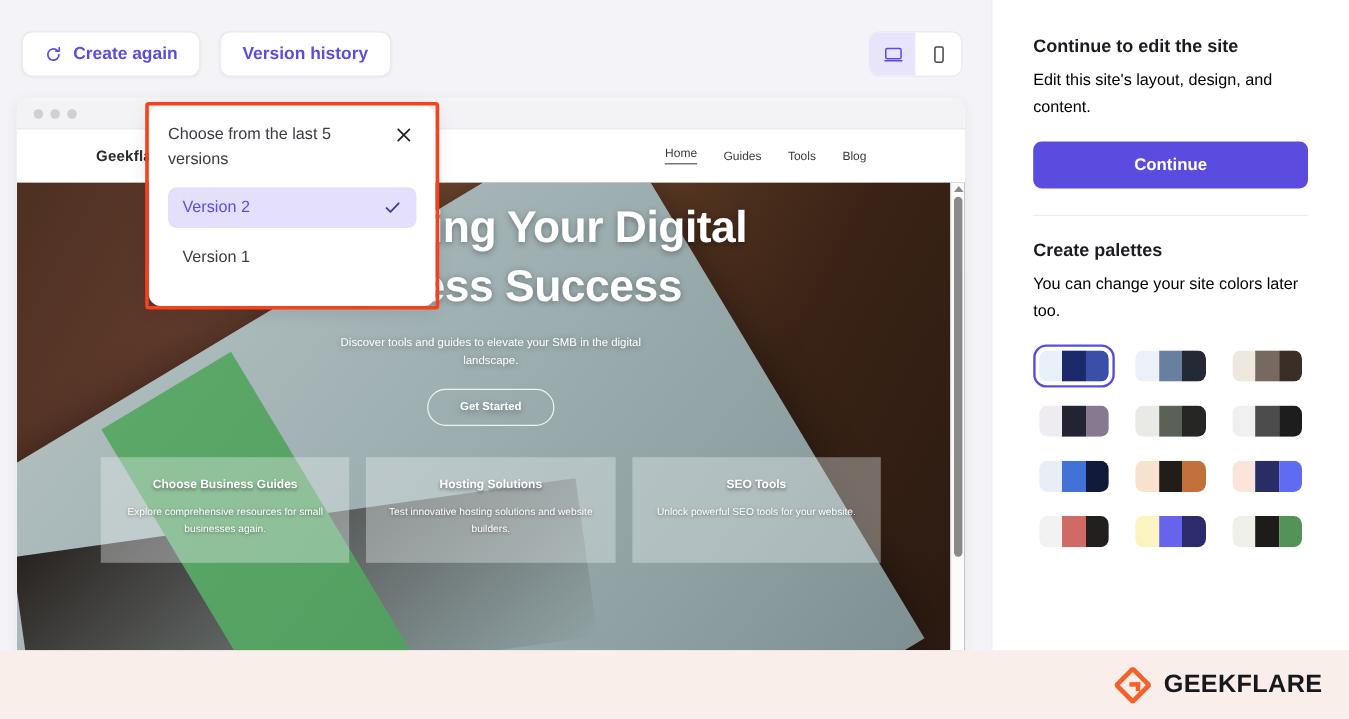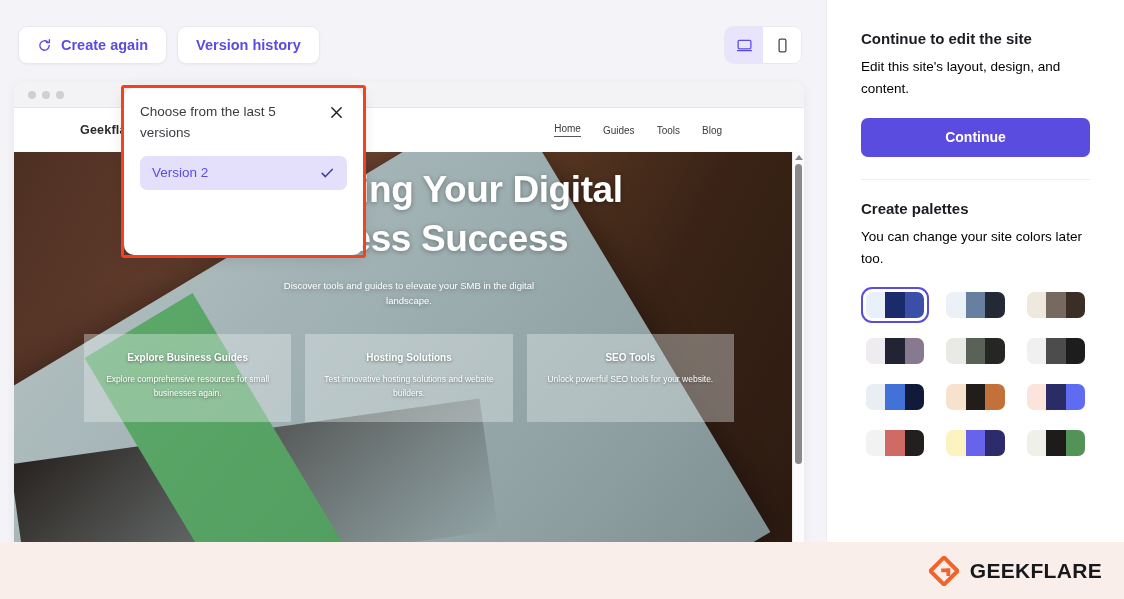--- a/index.html
+++ b/index.html
@@ -12,21 +12,21 @@
   #root { position: relative; width: 1124px; height: 599px; }
 
   
   .main-area {
     position: absolute; left: 0; top: 0;
     width: 826px; height: 542px;
     background: #f4f4f8;
   }
   .toolbar {
     position: absolute; left: 18px; top: 26px;
-    display: flex; gap: 10px; align-items: center;
+    display: flex; gap: 16px; align-items: center;
   }
   .tbtn {
     display: flex; align-items: center; gap: 9px;
     height: 38px; padding: 0 18px;
     background: #ffffff; border: 1px solid #e8e8ef;
     border-radius: 9px;
     color: #5b4ce0; font-size: 14.5px; font-weight: bold;
     cursor: pointer; white-space: nowrap;
     box-shadow: 0 1px 2px rgba(30,30,60,.05);
   }
@@ -281,24 +281,25 @@
             <span class="site-link">Tools</span>
             <span class="site-link">Blog</span>
           </div>
         </div>
 
         <div class="hero">
           <div class="hero-deskshadow"></div>
           <div class="hero-content">
             <div class="hero-title">Empowering Your Digital Business Success</div>
             <div class="hero-sub">Discover tools and guides to elevate your SMB in the digital landscape.</div>
+            <div class="hero-cta">Get Started</div>
           </div>
           <div class="cards">
             <div class="card">
-              <div class="card-title">Explore Business Guides</div>
+              <div class="card-title">Choose Business Guides</div>
               <div class="card-text">Explore comprehensive resources for small businesses again.</div>
             </div>
             <div class="card">
               <div class="card-title">Hosting Solutions</div>
               <div class="card-text">Test innovative hosting solutions and website builders.</div>
             </div>
             <div class="card">
               <div class="card-title">SEO Tools</div>
               <div class="card-text">Unlock powerful SEO tools for your website.</div>
             </div>
@@ -321,20 +322,23 @@
           </svg>
         </div>
       </div>
       <div class="vp-list">
         <div class="vp-item selected">
           <span>Version 2</span>
           <svg width="16" height="16" viewBox="0 0 20 20">
             <path d="M4 10.5 8 14.5 16.5 5.5" fill="none" stroke="#3b3fa0" stroke-width="1.9" stroke-linecap="round" stroke-linejoin="round"></path>
           </svg>
         </div>
+        <div class="vp-item">
+          <span>Version 1</span>
+        </div>
       </div>
     </div>
     <div class="version-highlight"></div>
 
   </div>
 
   <div class="sidebar">
     <div class="sb-h">Continue to edit the site</div>
     <div class="sb-p">Edit this site's layout, design, and content.</div>
     <button class="continue-btn">Continue</button>

